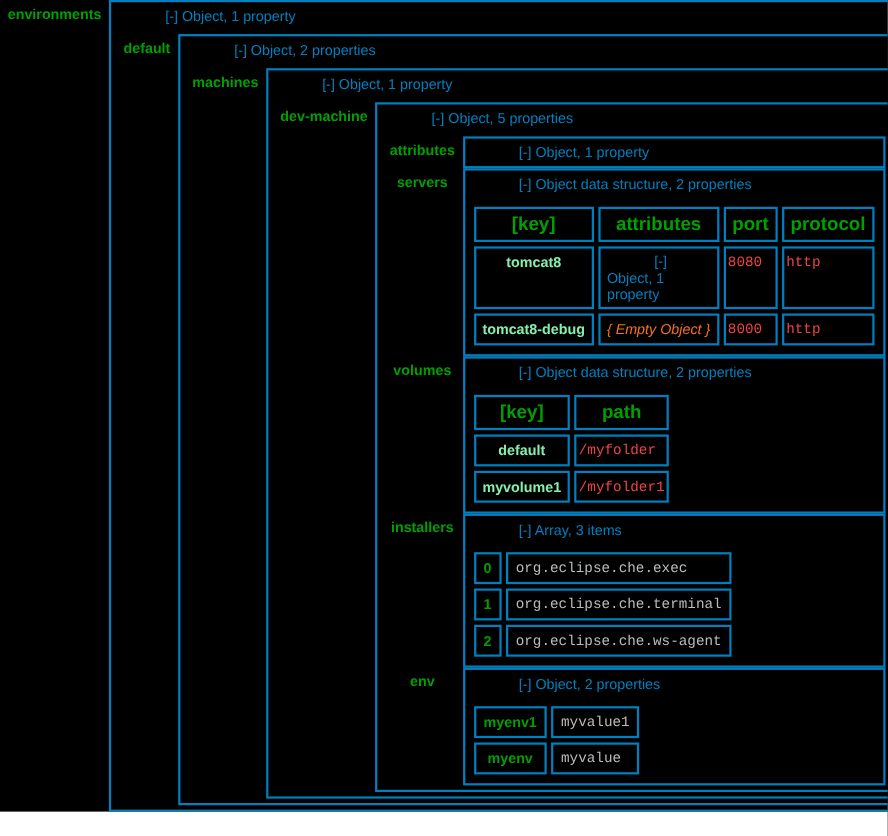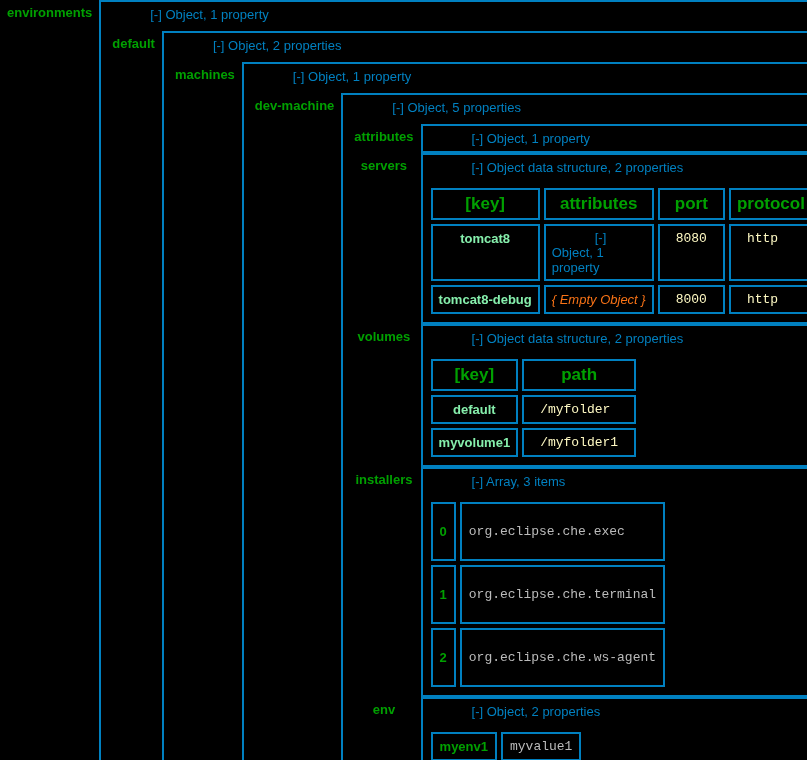--- a/index.html
+++ b/index.html
@@ -71,23 +71,23 @@
       vertical-align: top;
     }
     table.ds td.keytd {
       color: #86efac;
       font-weight: bold;
       text-align: center;
       padding: 5px 6px;
       white-space: nowrap;
     }
     table.ds td.plainval {
-      color: #fef9c3;
+      color: #ef4444;
       font-family: Menlo, Consolas, "Courier New", monospace;
-      padding: 5px 16px;
+      padding: 5px 2px;
       white-space: nowrap;
     }
     table.ds td.emptyobj {
       color: #f97316;
       font-style: italic;
       font-family: "Helvetica Neue", Helvetica, Arial, sans-serif;
       padding: 5px 6px;
       white-space: nowrap;
     }
     
@@ -124,21 +124,21 @@
     }
     table.arr td.idx {
       color: #00a000;
       font-weight: bold;
       padding: 5px 7px;
       text-align: center;
     }
     table.arr td.avl {
       color: #bbbbbb;
       font-family: Menlo, Consolas, "Courier New", monospace;
-      padding: 20px 7px;
+      padding: 5px 7px;
       white-space: nowrap;
     }
     
     .nested-in-td {
       padding: 0;
     }
     
     .toggle {
       cursor: default;
       margin-left: 43px;

